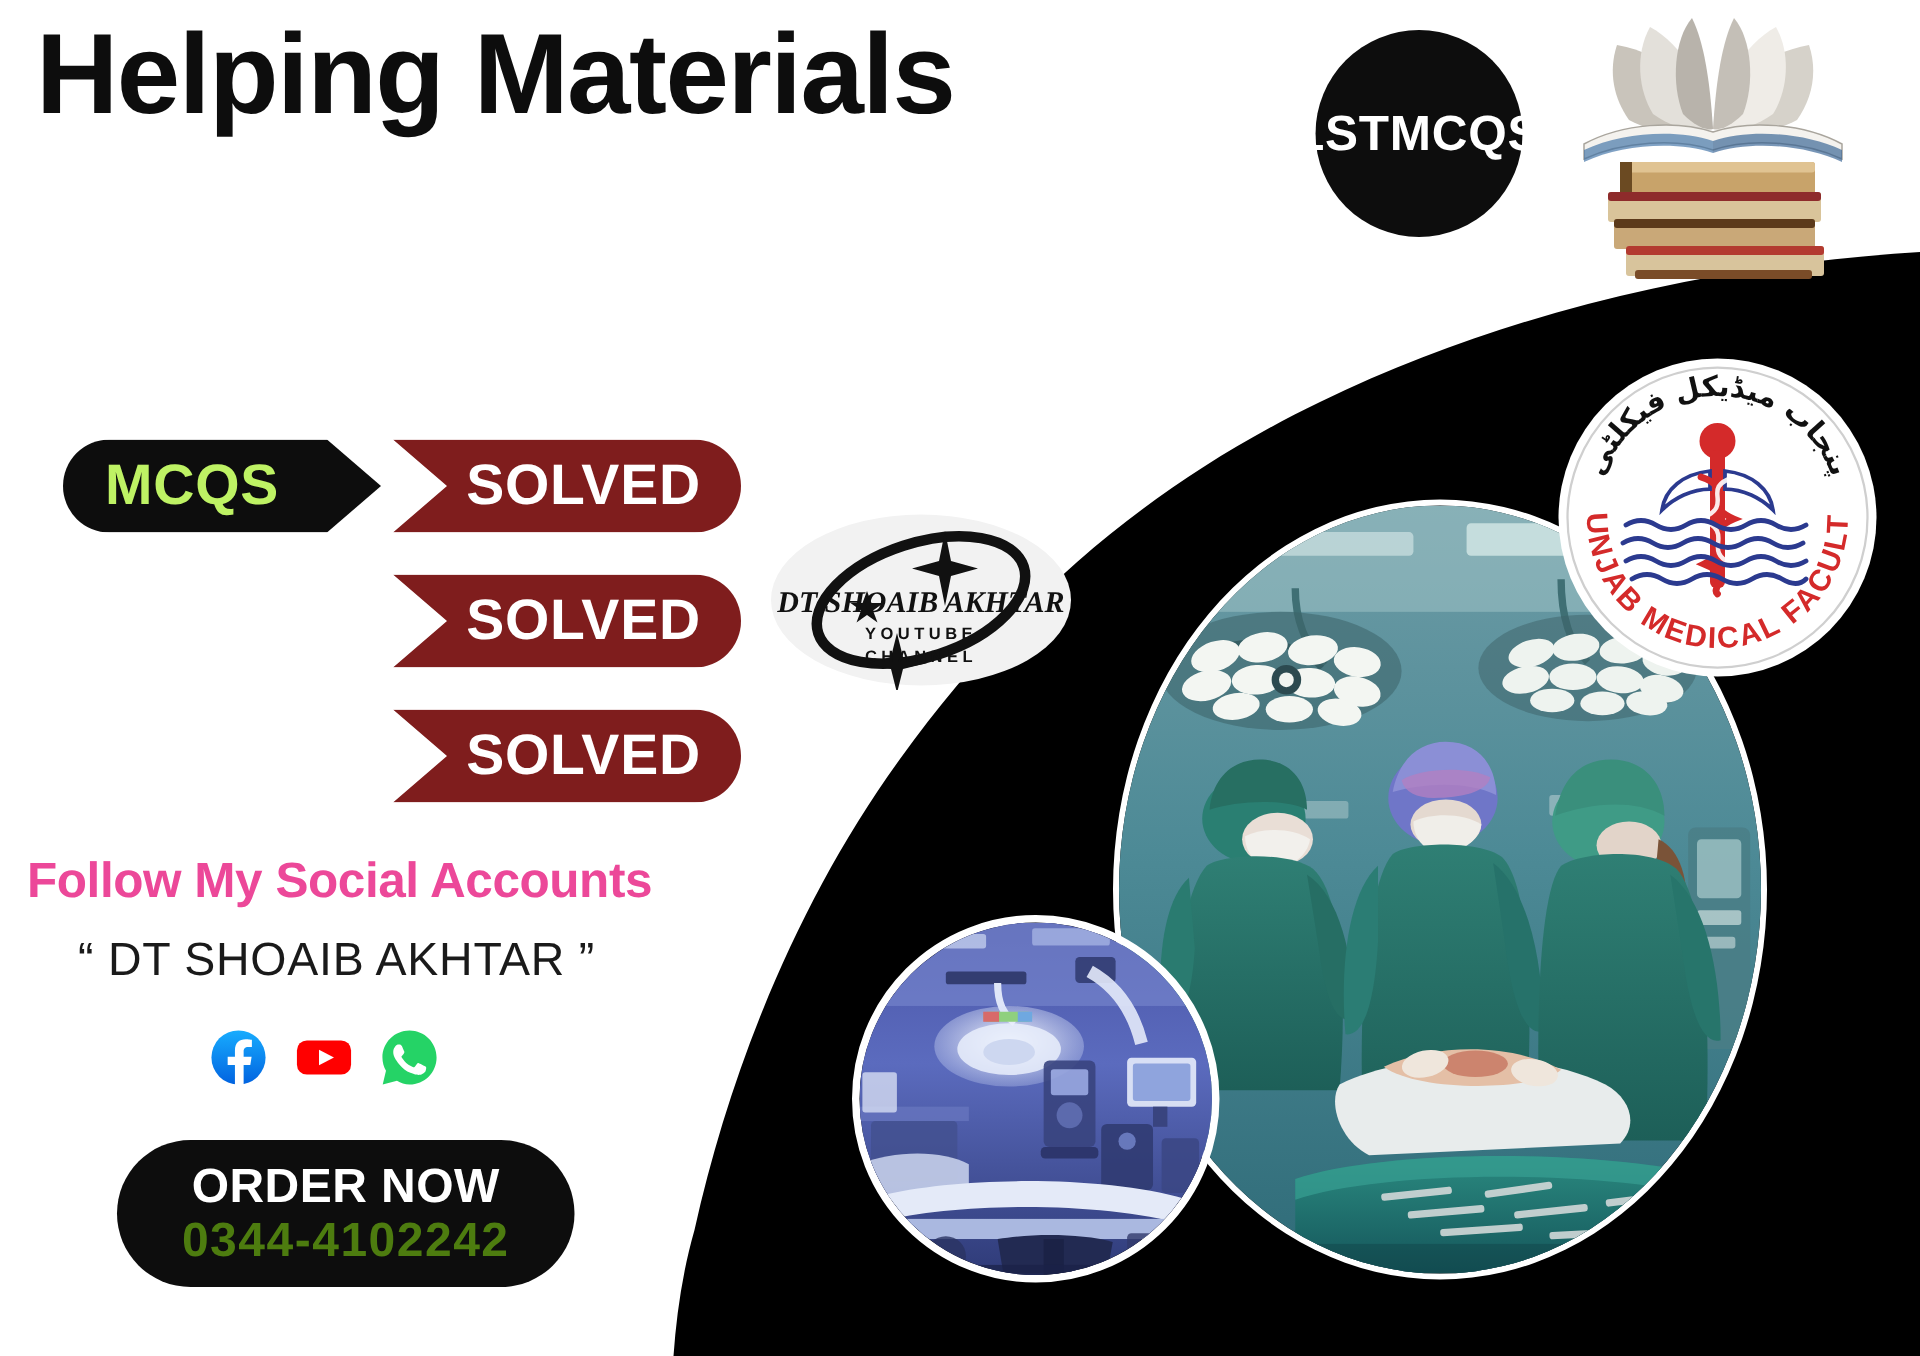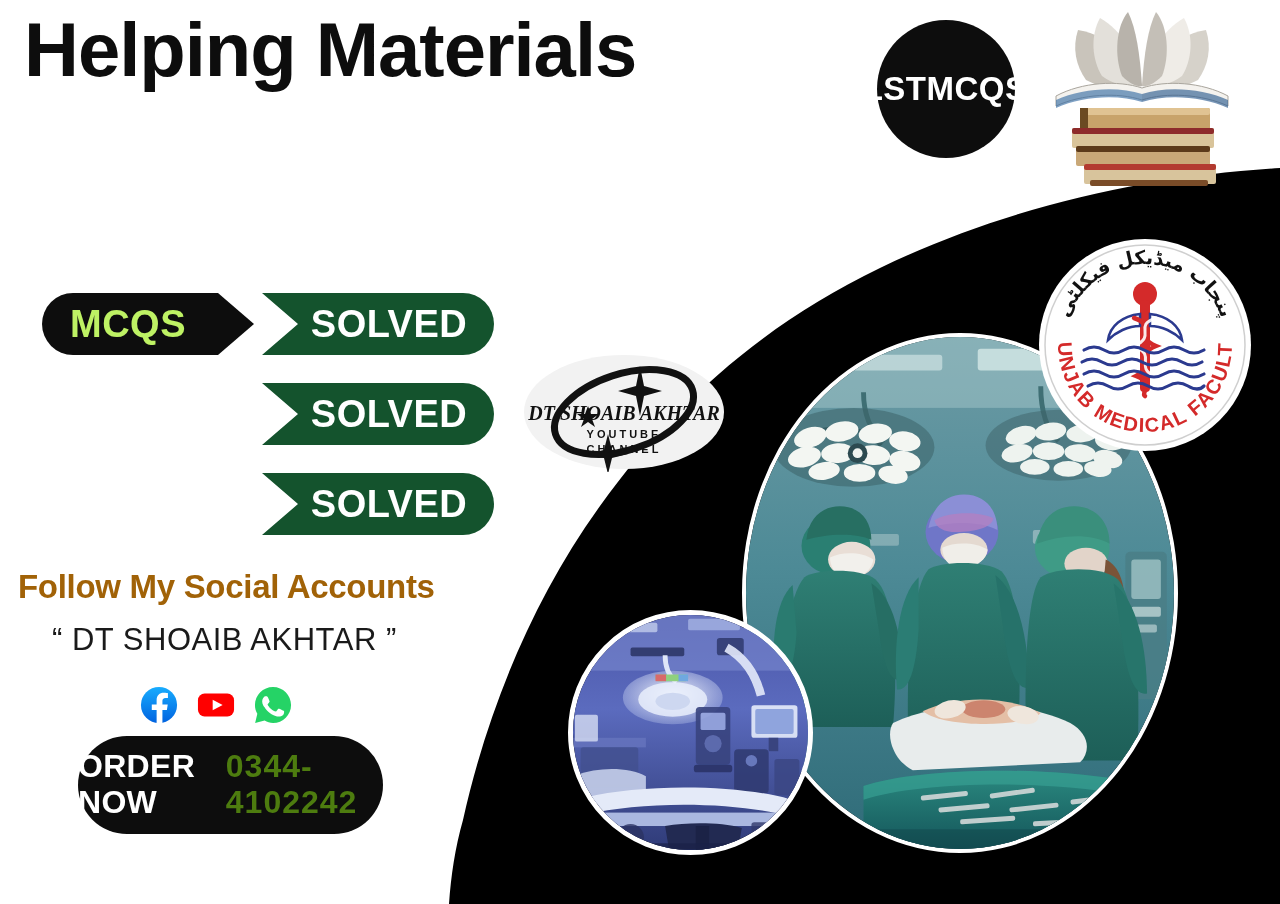--- a/index.html
+++ b/index.html
@@ -60,51 +60,51 @@
     position:absolute; left:0; top:0; height:62px; width:212px;
     background:#0d0d0d;
     border-top-left-radius:31px; border-bottom-left-radius:31px;
     display:flex; align-items:center; justify-content:flex-start;
     padding-left:28px;
     clip-path: polygon(0 0, 176px 0, 212px 50%, 176px 100%, 0 100%);
   }
   .pill-left span { color:#bef264; font-size:38px; font-weight:bold; letter-spacing:0.5px; }
   .pill-right {
     position:absolute; left:220px; top:0; height:62px; width:232px;
-    background:#14532d;
+    background:#7f1d1d;
     border-top-right-radius:31px; border-bottom-right-radius:31px;
     display:flex; align-items:center; justify-content:center;
     clip-path: polygon(0 0, 232px 0, 232px 100%, 0 100%, 36px 50%);
   }
   .pill-right span { color:#fff; font-size:38px; font-weight:bold; letter-spacing:0.5px; padding-left:22px; }
 
   
   .follow-title {
     position:absolute; left:18px; top:568px; z-index:5;
-    font-size:33px; font-weight:bold; color:#a16207; letter-spacing:-0.3px;
+    font-size:33px; font-weight:bold; color:#ec4899; letter-spacing:-0.3px;
   }
   .handle {
     position:absolute; left:52px; top:622px; z-index:5;
     font-size:31px; color:#1a1a1a; letter-spacing:0.5px; font-weight:300;text-align:right;
   }
   .socials { position:absolute; left:140px; top:686px; z-index:5; display:flex; gap:19px; align-items:center; }
   .soc { width:38px; height:38px; display:block; }
 
   
   .order-pill {
-    position:absolute; left:78px; top:736px; z-index:5;
+    position:absolute; left:78px; top:760px; z-index:5;
     width:305px; height:98px; background:#0d0d0d; border-radius:49px;
-    display:flex; flex-direction:row; align-items:center; justify-content:center;
+    display:flex; flex-direction:column; align-items:center; justify-content:center;
     line-height:1.12;
   }
   .order-pill .ord { color:#fff; font-size:32px; font-weight:bold; letter-spacing:0.3px; }
   .order-pill .num { color:#4d7c0f; font-size:32px; font-weight:bold; letter-spacing:1px; }
 
   
-  .channel-logo { position:absolute; left:512px; top:352px; width:205px; height:120px; z-index:7;margin-left:10px; }
+  .channel-logo { position:absolute; left:512px; top:340px; width:205px; height:120px; z-index:7; }
 
   
   .photo-main {
     position:absolute; left:742px; top:333px;
     width:436px; height:520px; z-index:4;
     border-radius:50%; overflow:hidden;
     border:4px solid #ffffff;
   }
   .photo-small {
     position:absolute; left:568px; top:610px;

